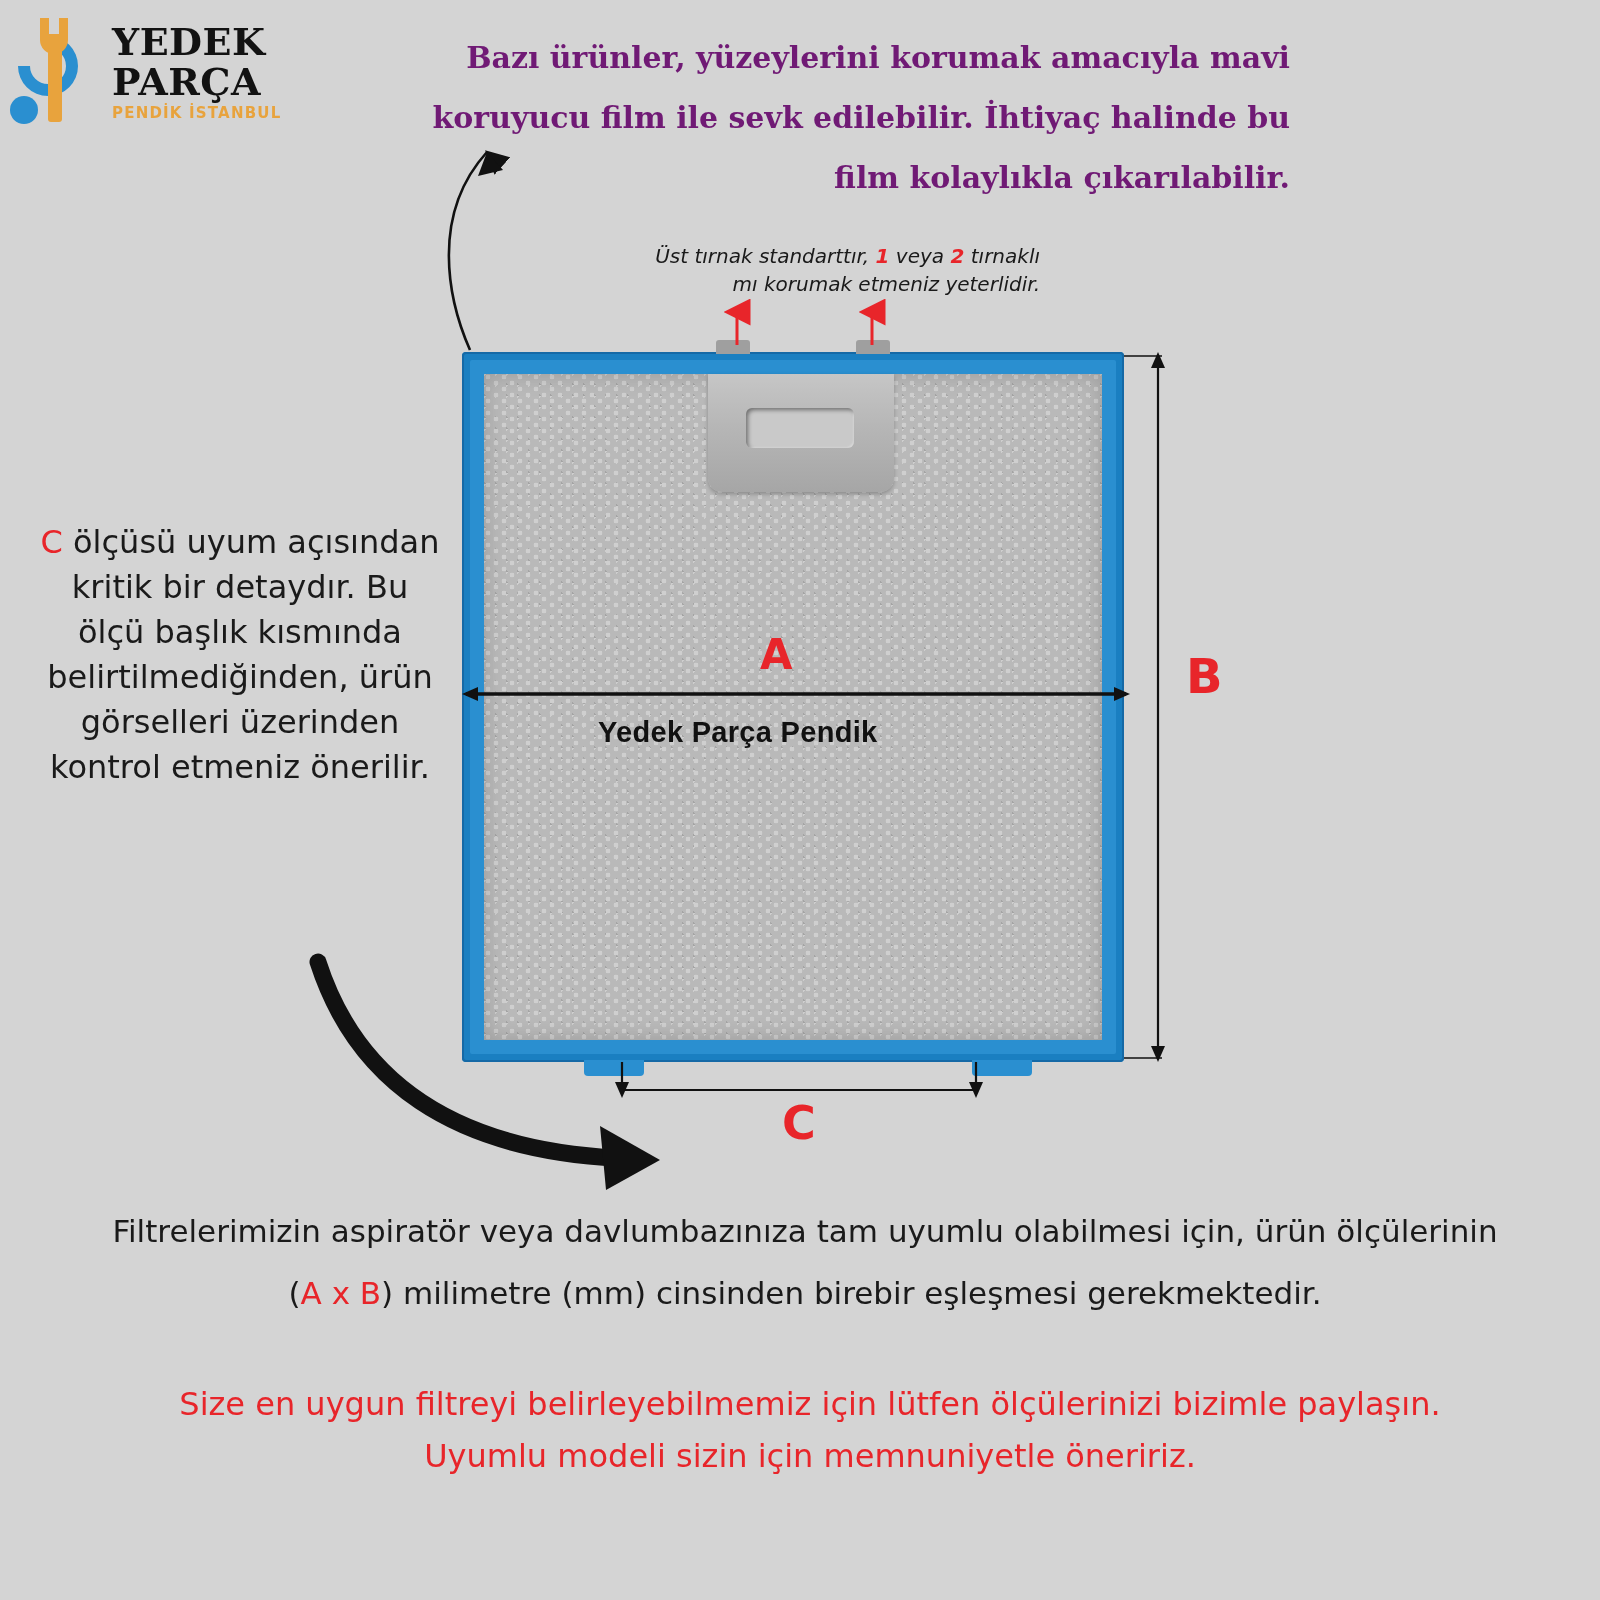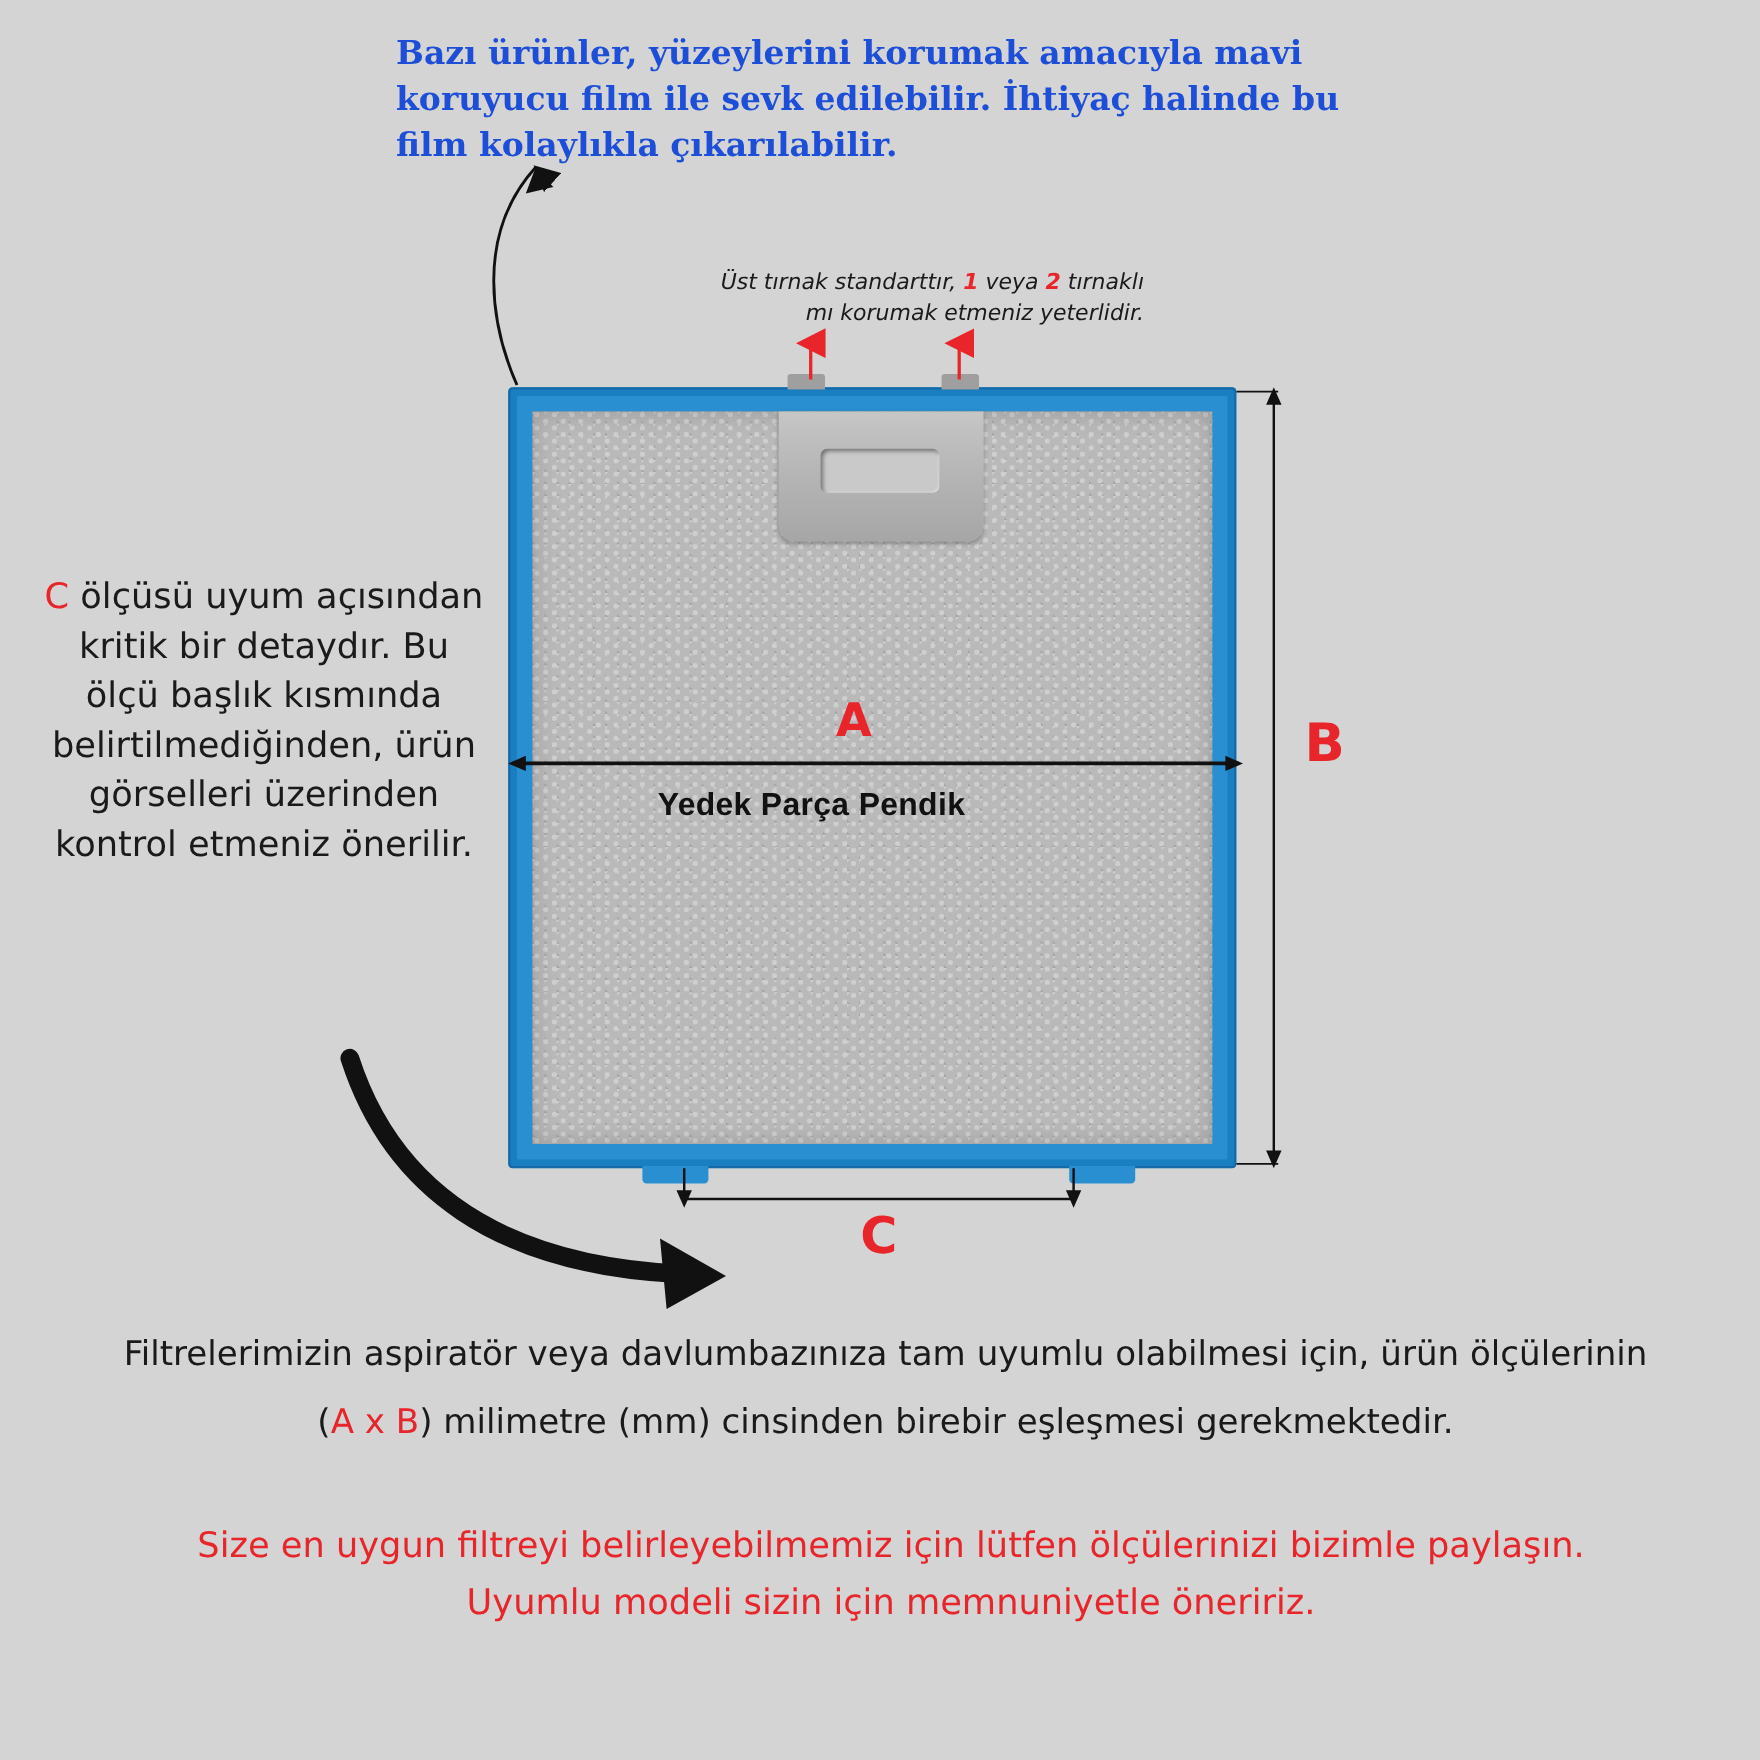--- a/index.html
+++ b/index.html
@@ -58,26 +58,26 @@
     letter-spacing: 1.2px;
     color: #e8a33d;
   }
 
   
   .top-heading {
     position: absolute;
     left: 360px;
     top: 28px;
     width: 930px;
-    text-align: left;
+    text-align: right;
     font-family: "DejaVu Serif", serif;
     font-weight: bold;
     font-size: 30px;
-    line-height: 42px;
-    color: #1d4ed8;
+    line-height: 60px;
+    color: #701a75;
   }
 
   
   .tirnak-note {
     position: absolute;
     left: 520px;
     top: 242px;
     width: 520px;
     text-align: right;
     font-size: 20px;
@@ -247,20 +247,36 @@
     font-size: 32px;
     line-height: 52px;
     color: #e8252a;
   }
 </style>
 </head>
 <body>
 
 <div class="stage">
 
+  <div class="logo">
+    <div class="logo-mark">
+      <svg width="96" height="120" viewBox="0 0 96 120">
+        <path d="M8 52 a30 30 0 1 0 30 -30 l0 12 a18 18 0 1 1 -18 18 z" fill="#2a8fd0"></path>
+        <circle cx="14" cy="96" r="14" fill="#2a8fd0"></circle>
+        <path d="M30 4 l0 22 a14 14 0 0 0 28 0 l0 -22 l-9 0 l0 16 l-10 0 l0 -16 z" fill="#e8a33d"></path>
+        <rect x="38" y="34" width="14" height="74" rx="3" fill="#e8a33d"></rect>
+        <circle cx="45" cy="96" r="10" fill="#ffffff" opacity="0.0"></circle>
+      </svg>
+    </div>
+    <div class="logo-text">
+      <div class="logo-line">YEDEK</div>
+      <div class="logo-line">PARÇA</div>
+      <div class="logo-sub">PENDİK İSTANBUL</div>
+    </div>
+  </div>
 
   <div class="top-heading">Bazı ürünler, yüzeylerini korumak amacıyla mavi koruyucu film ile sevk edilebilir. İhtiyaç halinde bu film kolaylıkla çıkarılabilir.</div>
 
   <div class="tirnak-note">
     <span>Üst tırnak standarttır, </span><span class="red-b">1</span><span> veya </span><span class="red-b">2</span><span> tırnaklı</span><br>
     <span>mı korumak etmeniz yeterlidir.</span>
   </div>
 
   <div class="left-par">
     <span class="red">C</span><span> ölçüsü uyum açısından kritik bir detaydır. Bu ölçü başlık kısmında belirtilmediğinden, ürün görselleri üzerinden kontrol etmeniz önerilir.</span>

